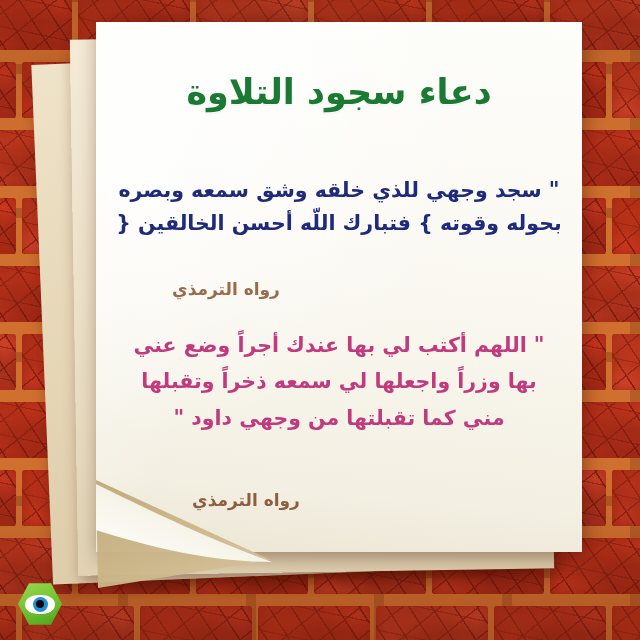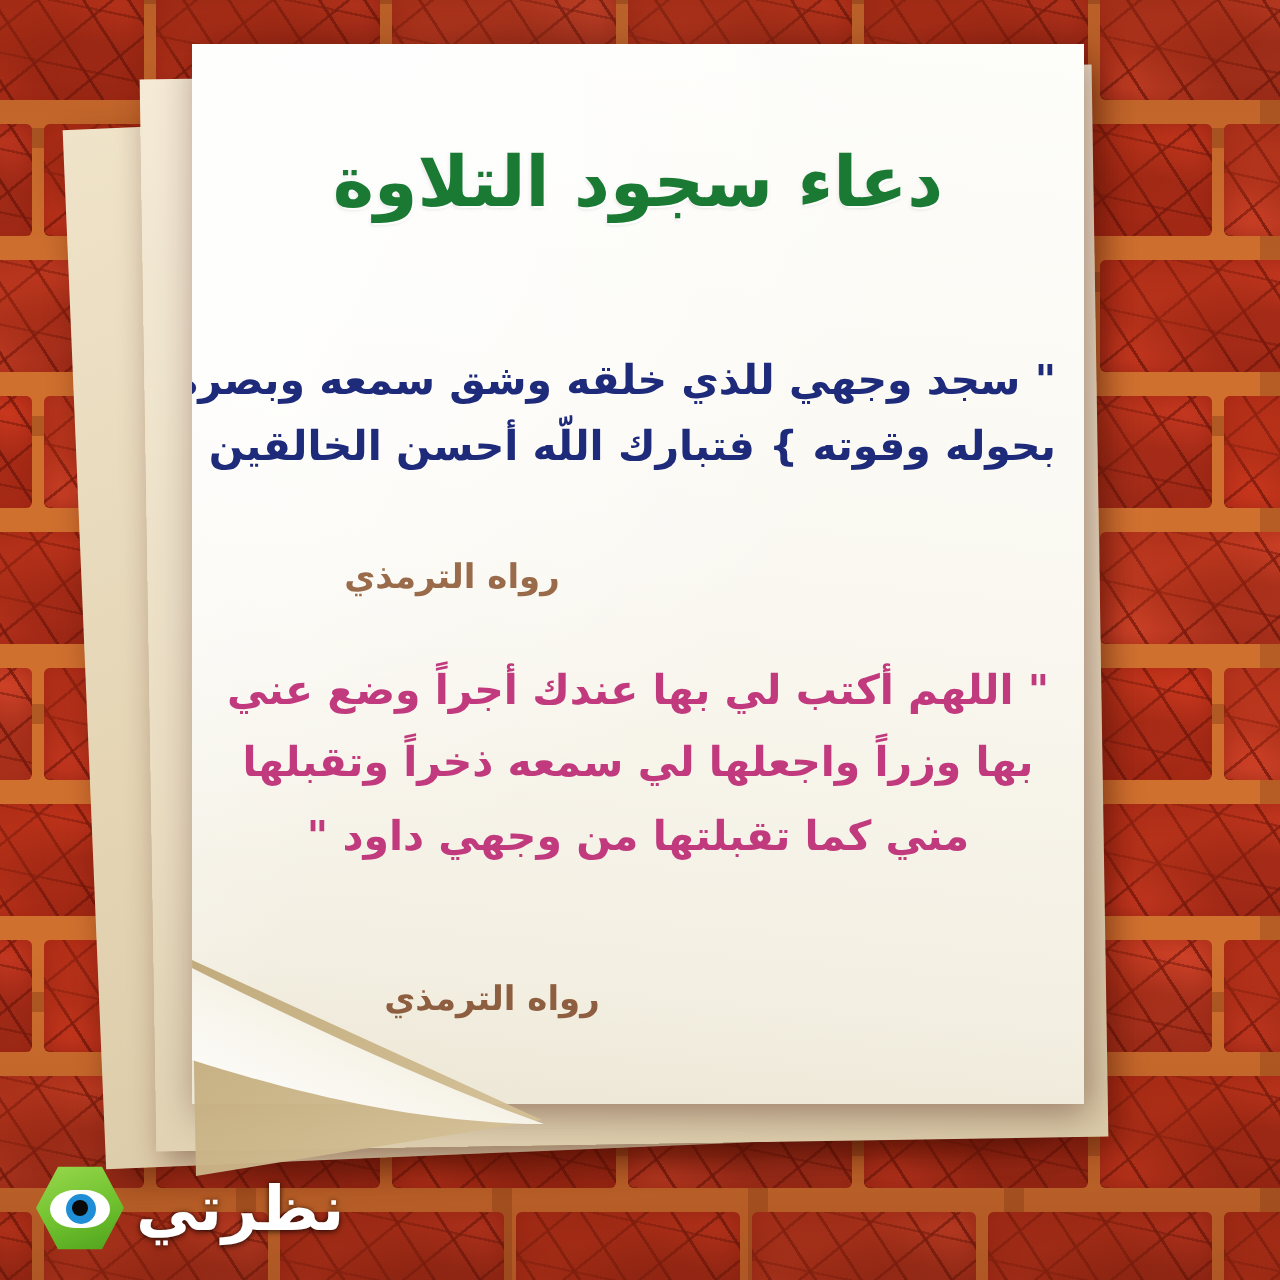--- a/index.html
+++ b/index.html
@@ -64,20 +64,21 @@
     position:absolute;left:74px;top:36px;width:476px;height:536px;
     background:linear-gradient(170deg,#f4ead6 0%,#e9dcc1 60%,#dccdab 100%);
     transform:rotate(-0.9deg);
     box-shadow:4px 6px 16px rgba(60,10,0,.40);
   }
   .paper-main{
     position:absolute;left:96px;top:22px;width:446px;height:530px;
     background:linear-gradient(185deg,#fdfdfa 0%,#faf8f1 48%,#f3efe2 86%,#ece6d4 100%);
     box-shadow:3px 5px 18px rgba(60,10,0,.42);
     overflow:hidden;
+    padding-left:40px;
   }
   .paper-main .sheen{
     position:absolute;inset:0;
     background:linear-gradient(115deg, rgba(255,255,255,.55) 0%, rgba(255,255,255,0) 38%),
                radial-gradient(ellipse at 12% 8%, rgba(255,255,255,.6) 0 20%, rgba(0,0,0,0) 55%);
     pointer-events:none;
   }
   
   .curl{
     position:absolute;left:96px;top:470px;width:170px;height:140px;
@@ -263,21 +264,20 @@
           <stop offset="0%" stop-color="#bfa878"></stop>
           <stop offset="100%" stop-color="#d8c49b"></stop>
         </linearGradient>
       </defs>
       <path d="M0,10 L175,90 L2,118 Z" fill="url(#shadowg)" opacity="0.95"></path>
       <path d="M0,14 C 52,40 120,72 176,92 C 110,92 44,74 0,60 Z" fill="url(#curlg)"></path>
     </svg>
   </div>
 
   <div class="watermark">
-    <span class="wm-text">نظرتي</span>
     <span class="wm-logo">
       <span class="hexa">
         <span class="eye">
           <span class="iris">
             <span class="pupil"></span>
           </span>
         </span>
       </span>
     </span>
   </div>

